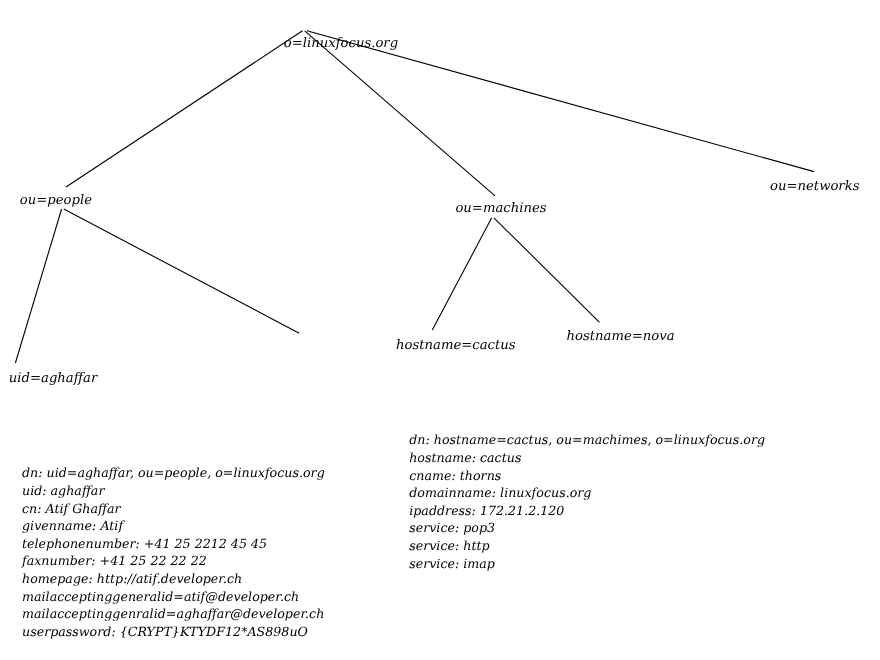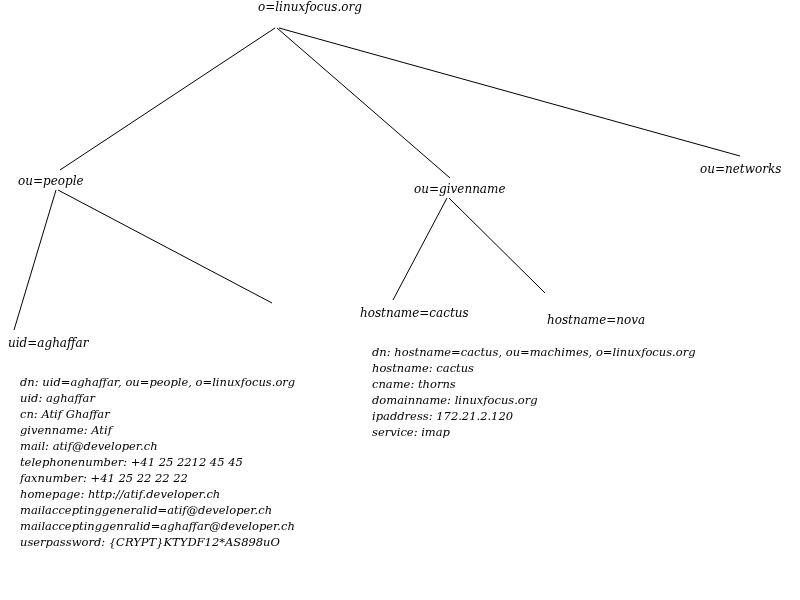--- a/index.html
+++ b/index.html
@@ -30,20 +30,21 @@
     white-space: nowrap;
     font-family: "DejaVu Serif", serif;
   }
   .attrblock {
     position: absolute;
     font-style: italic;
     font-size: 11.5px;
     line-height: 16px;
     white-space: nowrap;
     font-family: "DejaVu Serif", serif;
+    margin-top: 48px;
   }
   .attrline {
     display: block;
   }
 </style>
 </head>
 <body>
 
 <div id="canvas">
 
@@ -52,50 +53,51 @@
       <line x1="275" y1="28" x2="60" y2="170"></line>
       <line x1="277" y1="28" x2="450" y2="178"></line>
       <line x1="279" y1="28" x2="740" y2="156"></line>
       <line x1="56" y1="190" x2="14" y2="330"></line>
       <line x1="58" y1="190" x2="272" y2="303"></line>
       <line x1="447" y1="198" x2="393" y2="300"></line>
       <line x1="449" y1="198" x2="545" y2="293"></line>
     </g>
   </svg>
 
-  <div class="node" style="left:258px; top:0;">o=linuxfocus.org</div>
+  <div class="node" style="left:258px; top:32px;">o=linuxfocus.org</div>
 
   <div class="node" style="left:18px; top:174px;">ou=people</div>
 
-  <div class="node" style="left:414px; top:182px;">ou=givenname</div>
+  <div class="node" style="left:414px; top:182px;">ou=machines</div>
 
   <div class="node" style="left:700px; top:162px;">ou=networks</div>
 
   <div class="node" style="left:8px; top:336px;">uid=aghaffar</div>
 
   <div class="node" style="left:360px; top:306px;">hostname=cactus</div>
 
-  <div class="node" style="left:515px; top:313px;margin-left:32px;">hostname=nova</div>
+  <div class="node" style="left:515px; top:298px;">hostname=nova</div>
 
   <div class="attrblock" style="left:20px; top:374px;">
     <span class="attrline">dn: uid=aghaffar, ou=people, o=linuxfocus.org</span>
     <span class="attrline">uid: aghaffar</span>
     <span class="attrline">cn: Atif Ghaffar</span>
     <span class="attrline">givenname: Atif</span>
-    <span class="attrline">mail: atif@developer.ch</span>
     <span class="attrline">telephonenumber: +41 25 2212 45 45</span>
     <span class="attrline">faxnumber: +41 25 22 22 22</span>
     <span class="attrline">homepage: http://atif.developer.ch</span>
     <span class="attrline">mailacceptinggeneralid=atif@developer.ch</span>
     <span class="attrline">mailacceptinggenralid=aghaffar@developer.ch</span>
     <span class="attrline">userpassword: {CRYPT}KTYDF12*AS898uO</span>
   </div>
 
   <div class="attrblock" style="left:372px; top:344px;">
     <span class="attrline">dn: hostname=cactus, ou=machimes, o=linuxfocus.org</span>
     <span class="attrline">hostname: cactus</span>
     <span class="attrline">cname: thorns</span>
     <span class="attrline">domainname: linuxfocus.org</span>
     <span class="attrline">ipaddress: 172.21.2.120</span>
+    <span class="attrline">service: pop3</span>
+    <span class="attrline">service: http</span>
     <span class="attrline">service: imap</span>
   </div>
 
 </div>
 
 </body></html>

